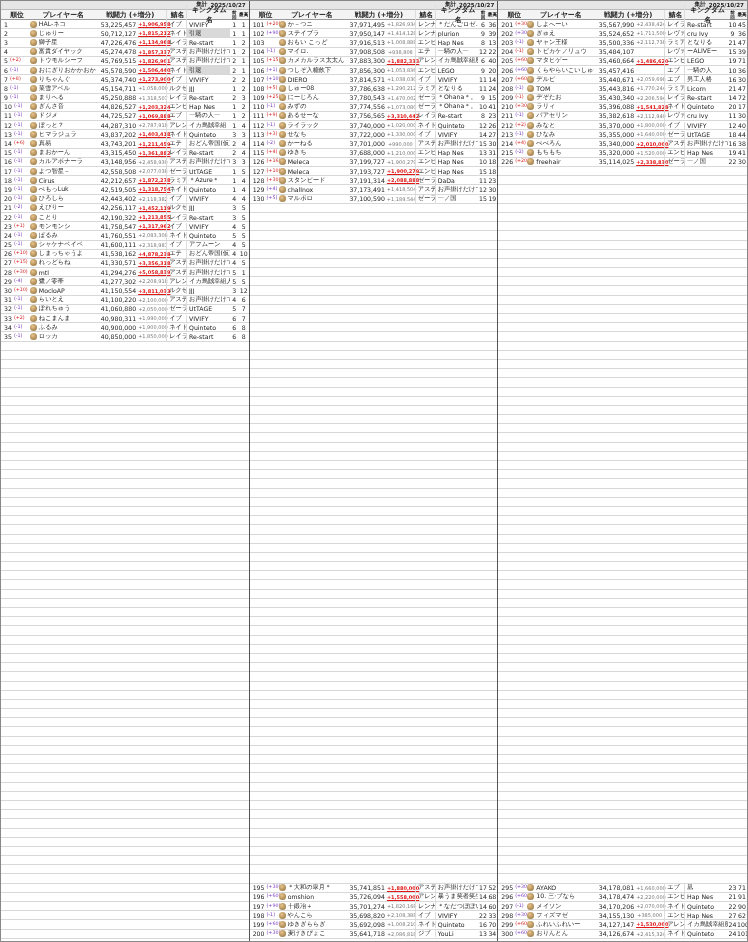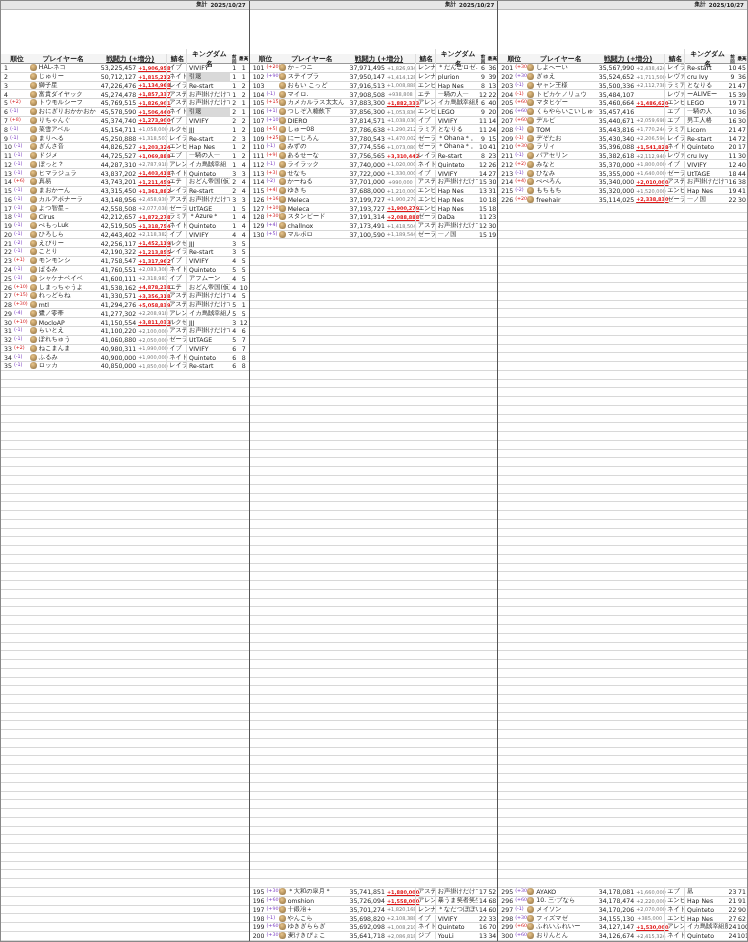--- a/index.html
+++ b/index.html
@@ -3,33 +3,33 @@
 <meta charset="utf-8">
 <style>
   * { box-sizing: border-box; margin: 0; padding: 0; }
   html, body { width: 748px; height: 942px; background: #ffffff; overflow: hidden; }
   body { font-family: "DejaVu Sans", sans-serif; font-size: 6.2px; color: #222; }
   .wrap { display: flex; width: 748px; height: 942px; border: 1px solid #888; }
   .panel { width: 249.33px; height: 940px; border-right: 1px solid #555; display: flex; flex-direction: column; overflow: hidden; }
   .panel:last-child { border-right: none; }
   .topbar { height: 9px; background: #e6e6e6; border-bottom: 1px solid #bbb; display: flex; justify-content: flex-end; align-items: center; padding-right: 3px; font-size: 5.6px; font-weight: bold; }
   .topbar .lbl { margin-right: 3px; }
-  .thead { height: 10px; display: flex; align-items: center; background: #f4f4f4; border-bottom: 1px solid #999; font-weight: bold; font-size: 6.8px; margin-top: 44px; }
+  .thead { height: 10px; display: flex; align-items: center; background: #f4f4f4; border-bottom: 1px solid #999; font-weight: bold; font-size: 6.8px; }
   .row { height: 9.2px; display: flex; align-items: center; border-bottom: 1px solid #d8d8d8; white-space: nowrap; overflow: hidden; }
   .c-rank { width: 29px; padding-left: 3px; display: flex; gap: 2px; }
   .c-name { width: 67px; display: flex; align-items: center; gap: 2px; overflow: hidden; }
   .c-power { width: 42px; text-align: right; padding-right: 2px; }
   .c-inc { width: 28px; text-align: right; padding-right: 2px; font-size: 5px; }
   .c-server { width: 20px; padding-left: 2px; overflow: hidden; border-left: 1px solid #ddd; }
   .c-kingdom { width: 44px; padding-left: 2px; overflow: hidden; border-left: 1px solid #ddd; }
   .c-prev { width: 9px; text-align: center; }
   .c-best { width: 10px; text-align: center; }
   .thead .c-rank, .thead .c-name, .thead .c-power, .thead .c-server, .thead .c-kingdom { text-align: center; justify-content: center; }
   .thead .c-prev, .thead .c-best { font-size: 4.6px; }
-  .thead .c-power { width: 70px; text-decoration: underline; }
+  .thead .c-power { width: 70px; }
   .chg { font-size: 4.8px; }
   .chg.up { color: #d62020; }
   .chg.down { color: #7a3cc0; }
   .inc-red { color: #e01818; text-decoration: underline; font-weight: bold; }
   .inc-gray { color: #777; }
   .avatar { width: 7px; height: 7px; border-radius: 50%; background: radial-gradient(circle at 40% 35%, #e8c48a, #8a6a3a); flex: none; }
   .kingdom-hl { background: #d9d9d9; }
 </style>
 </head>
 <body>

